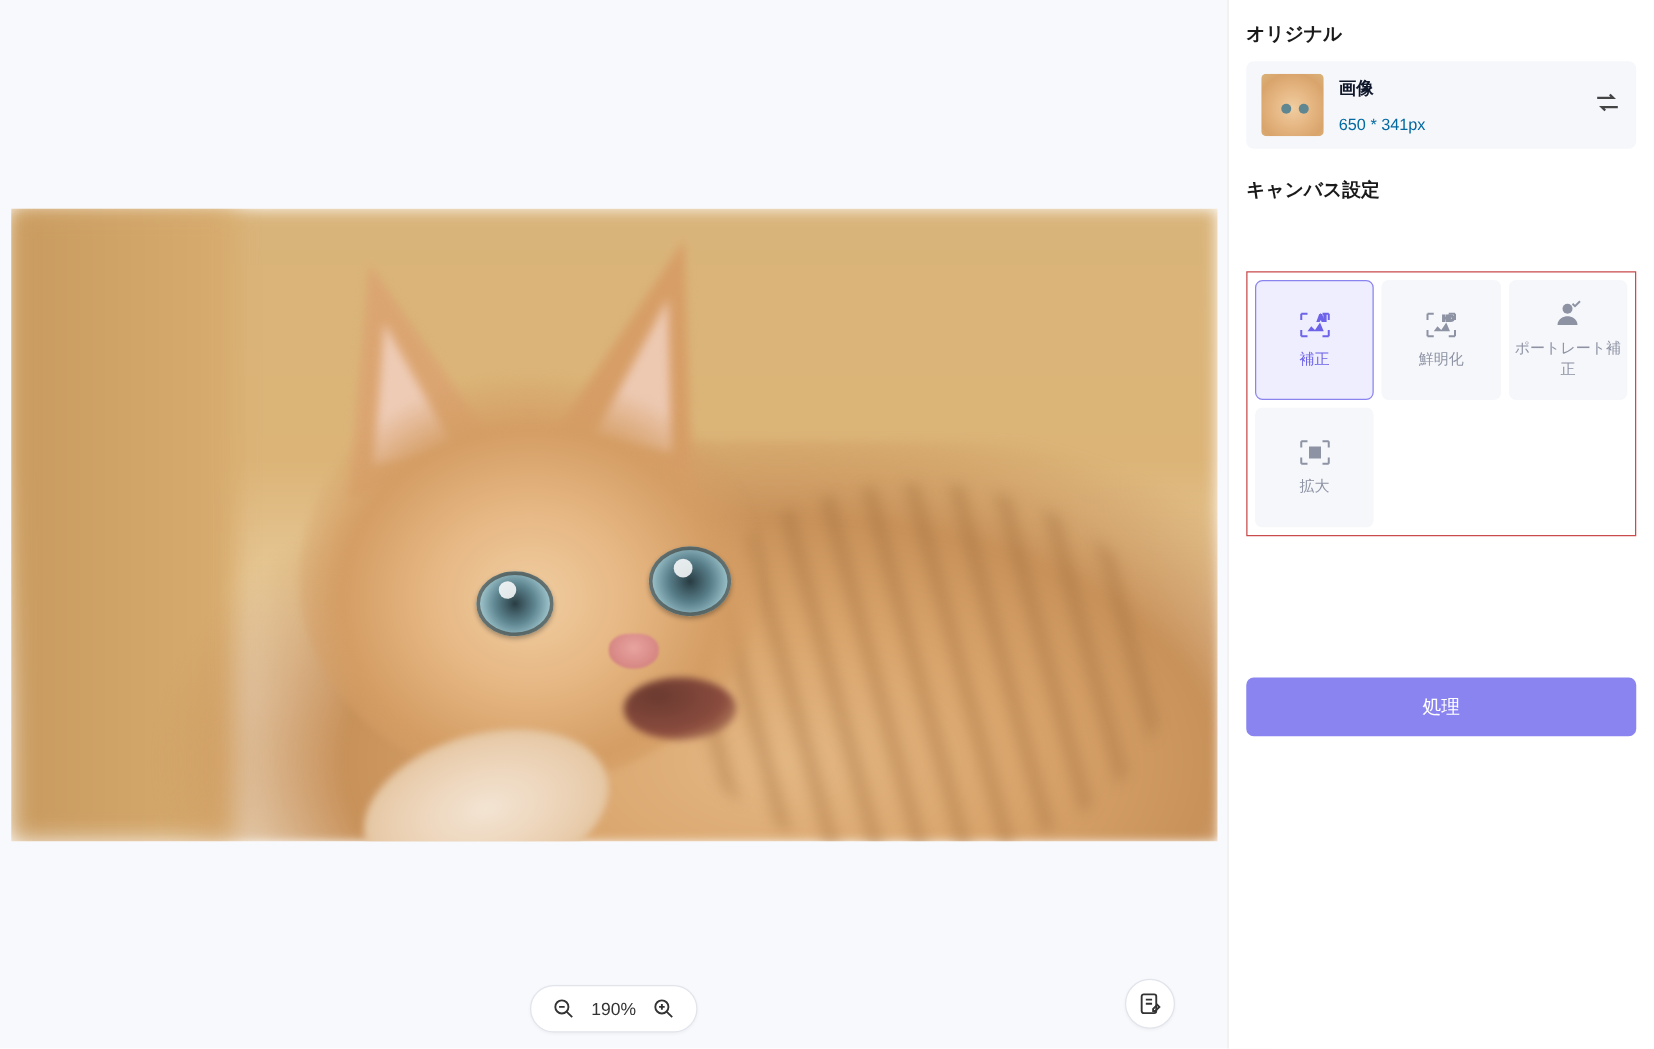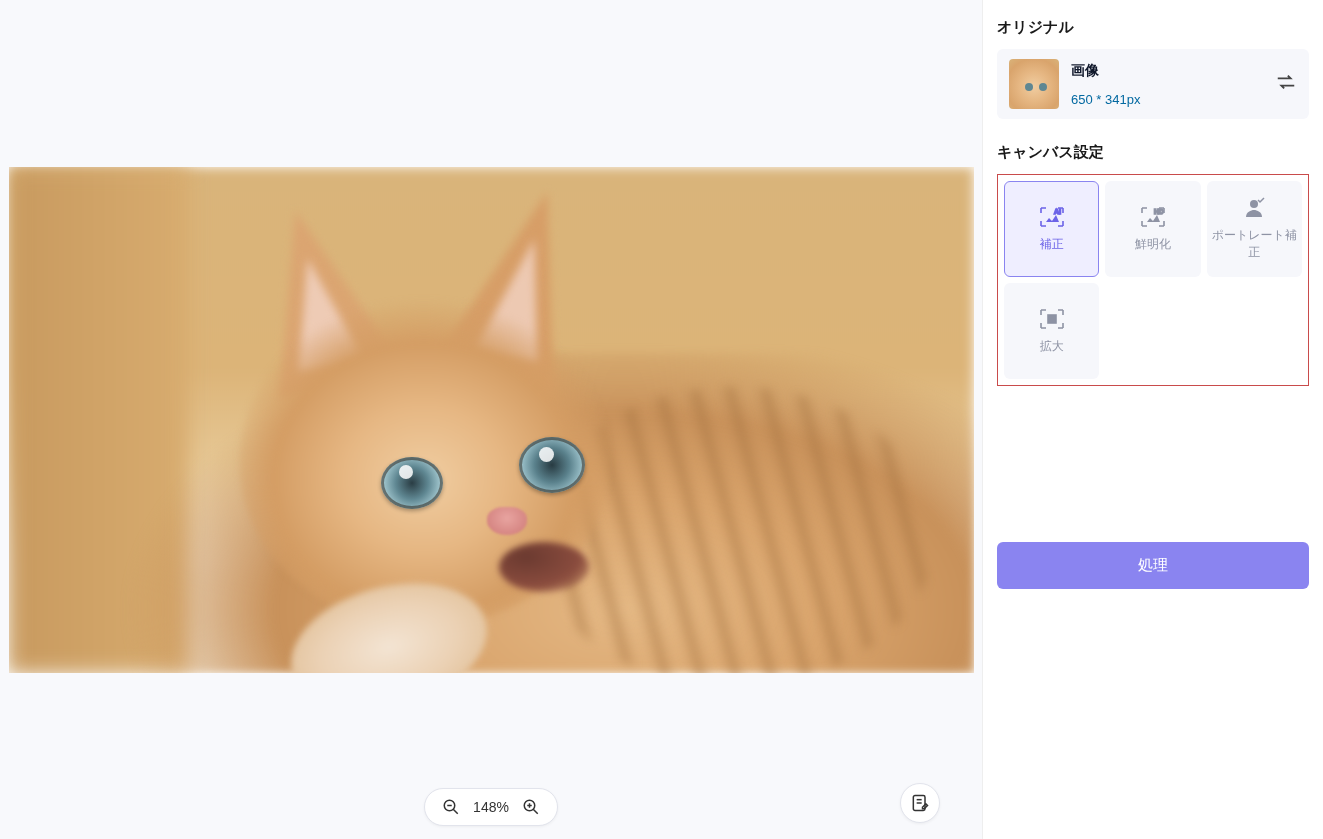--- a/index.html
+++ b/index.html
@@ -183,20 +183,21 @@
     .thumb-mini::after { left:30px; }
     .original-info { flex: 1; }
     .original-name { font-size: 14px; font-weight: 700; color: #0f172a; }
     .original-dim { font-size: 13px; color: #0369a1; margin-top: 12px; }
     .swap-btn { cursor:pointer; color:#444; }
 
     .canvas-grid-wrap {
       border: 1.5px solid #c94b4b;
       padding: 6px;
       margin-bottom: auto;
+      margin-top: 43px;
     }
     .canvas-grid {
       display: grid;
       grid-template-columns: repeat(3, 1fr);
       gap: 6px;
     }
     .option-card {
       background: #f6f7fb;
       border-radius: 6px;
       border: 1px solid transparent;
@@ -254,21 +255,21 @@
 
   <div class="bottom-toolbar">
     <div class="zoom-pill">
       <span class="icon-btn">
         <svg width="18" height="18" viewBox="0 0 24 24" fill="none" stroke="currentColor" stroke-width="2">
             <circle cx="10" cy="10" r="7"></circle>
             <line x1="15" y1="15" x2="21" y2="21"></line>
             <line x1="7" y1="10" x2="13" y2="10"></line>
           </svg>
       </span>
-      <span>148%</span>
+      <span>190%</span>
       <span class="icon-btn">
         <svg width="18" height="18" viewBox="0 0 24 24" fill="none" stroke="currentColor" stroke-width="2">
             <circle cx="10" cy="10" r="7"></circle>
             <line x1="15" y1="15" x2="21" y2="21"></line>
             <line x1="7" y1="10" x2="13" y2="10"></line>
             <line x1="10" y1="7" x2="10" y2="13"></line>
           </svg>
       </span>
     </div>
     <div class="edit-circle">

